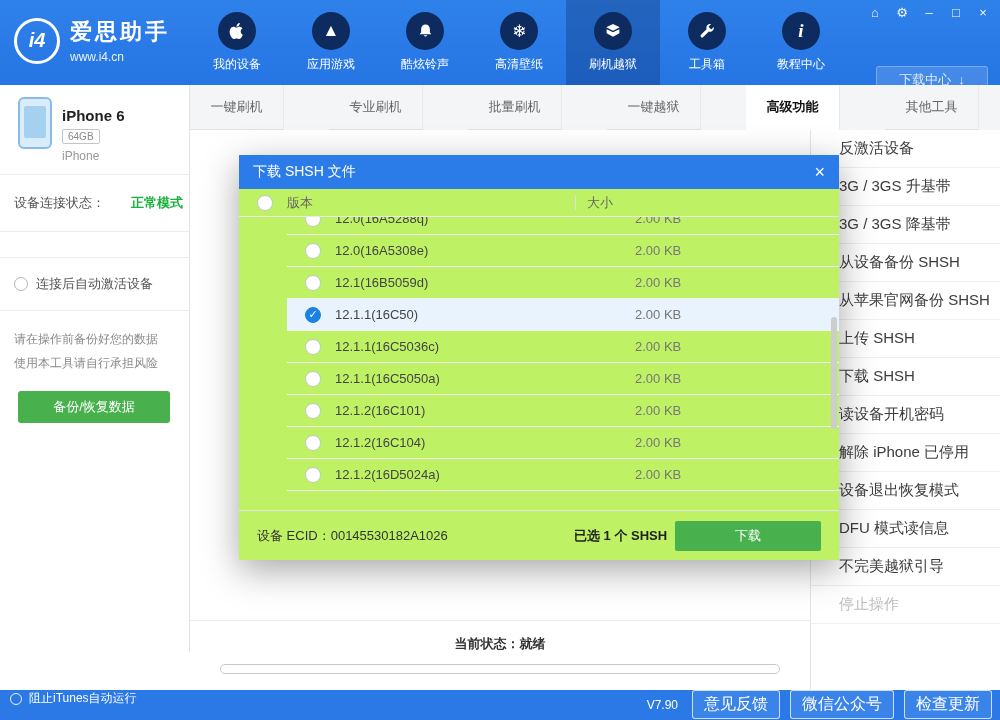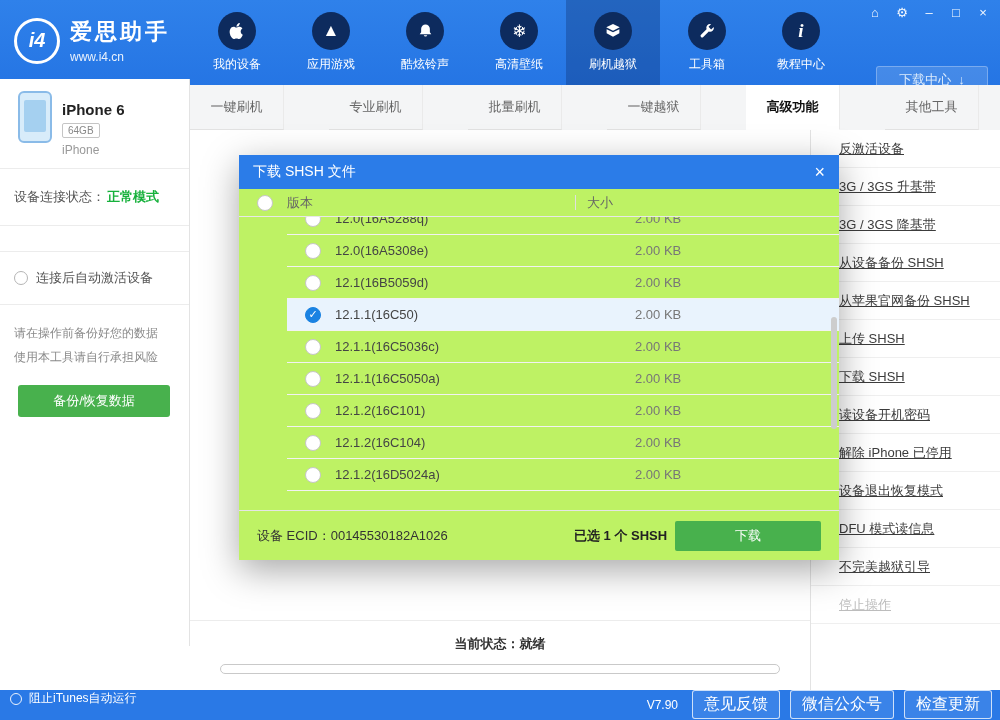--- a/index.html
+++ b/index.html
@@ -39,55 +39,55 @@
   .tabbar { position:absolute; left:190px; top:85px; width:810px; height:45px;
             background:#f4f5f6; display:flex; }
   .tabs { display:flex;gap:45px; }
   .tab { width:94px; height:45px; display:flex; align-items:center; justify-content:center;
          font-size:13px; color:#666; border-bottom:1px solid #e2e2e2; border-right:1px solid #eaeaea;
          cursor:pointer; }
   .tab.active { background:#fff; border-bottom-color:#fff; color:#111; font-weight:bold; }
   .tab-filler { flex:1; border-bottom:1px solid #e2e2e2; }
 
   
-  .sidebar { position:absolute; left:0; top:79px; width:190px; height:567px; background:#fff;
+  .sidebar { position:absolute; left:0; top:85px; width:190px; height:567px; background:#fff;
              border-right:1px solid #e3e3e3; }
   .dev-section { height:90px; border-bottom:1px solid #ececec; position:relative; }
   .phone-icon { position:absolute; left:18px; top:12px; width:34px; height:52px;
                 border:2px solid #8abbe8; border-radius:6px; background:#d8ecfa; }
   .phone-screen { position:absolute; left:4px; top:7px; right:4px; bottom:9px;
                   background:#a5d0f0; border-radius:2px; }
   .dev-name { position:absolute; left:62px; top:22px; font-size:15px; font-weight:bold; color:#222; }
   .dev-badge { position:absolute; left:62px; top:44px; font-size:10px; color:#888;
                border:1px solid #c5c5c5; border-radius:2px; padding:1px 5px; }
   .dev-type { position:absolute; left:62px; top:64px; font-size:12px; color:#999; }
 
   .status-section { height:57px; border-bottom:1px solid #ececec; display:flex; align-items:center;
-                    padding-left:14px; font-size:13px; color:#555; }
+                    padding-left:14px; font-size:13px; color:#555;gap:24px; }
   .status-value { color:#17b13c; font-weight:bold; margin-left:2px; }
   .spacer-section { height:26px; border-bottom:1px solid #ececec; }
   .auto-section { height:53px; border-bottom:1px solid #ececec; display:flex; align-items:center;
                   padding-left:14px; gap:8px; font-size:13px; color:#555; cursor:pointer; }
   .radio { width:14px; height:14px; border:1px solid #b5b5b5; border-radius:50%; background:#fff; flex:none; }
   .notice-section { padding:16px 14px 0; font-size:12px; color:#8a8a8a; line-height:24px; }
   .backup-btn { margin:16px 0 0 4px; width:152px; height:32px; background:#48b14d; color:#fff;
                 border:none; border-radius:3px; font-size:13px; cursor:pointer; }
 
   
   .main { position:absolute; left:190px; top:130px; width:620px; height:560px; background:#fff; }
   .status-area { position:absolute; left:0; bottom:0; width:100%;
                  border-top:1px solid #ececec; padding:14px 0 16px; }
   .status-text { font-size:13px; font-weight:bold; color:#333; text-align:center; }
   .progress { margin:11px auto 0; width:560px; height:10px; border:1px solid #c9c9c9;
               border-radius:6px; background:#fff; }
 
   .rightmenu { position:absolute; left:810px; top:130px; width:190px; height:560px; background:#fff;
                border-left:1px solid #e3e3e3; }
-  .menu-item { height:38px; display:flex; align-items:center; padding-left:28px; font-size:13px;
-               color:#3c3c3c; border-bottom:1px solid #efefef; cursor:pointer;text-decoration:underline; }
+  .menu-item { height:38px; display:flex; align-items:center; padding-left:28px; font-size:15px;
+               color:#3c3c3c; border-bottom:1px solid #efefef; cursor:pointer; }
   .menu-item.disabled { color:#bcbcbc; cursor:default; }
 
   
   .modal { position:absolute; left:200px; top:155px; width:600px; height:405px; background:#bef264;
            box-shadow:0 10px 34px rgba(0,0,0,.35); z-index:10;margin-left:39px; }
   .modal-title { height:34px; background:#2b7ce8; color:#fff; display:flex; align-items:center;
                  justify-content:space-between; padding:0 14px; font-size:14px; }
   .modal-close { font-size:18px; line-height:1; cursor:pointer; }
   .thead { height:28px; display:flex; align-items:center; border-bottom:1px solid #e8e8e8;
            font-size:13px; color:#666; position:relative; }

